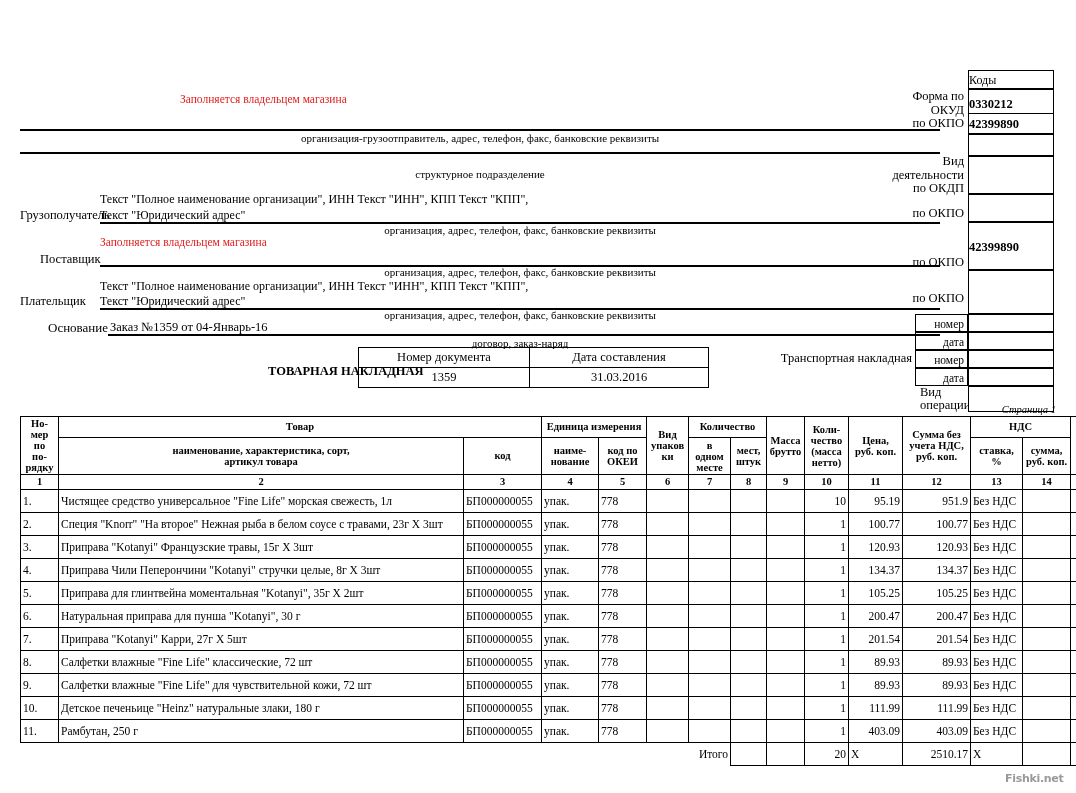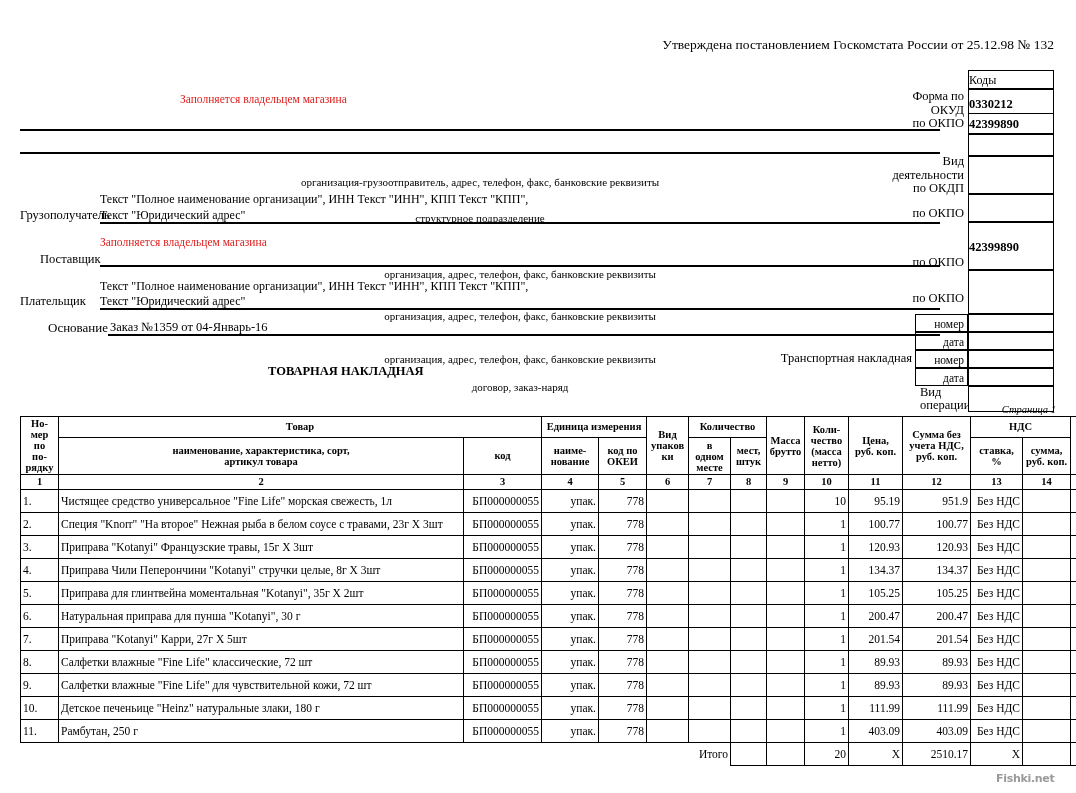--- a/index.html
+++ b/index.html
@@ -31,21 +31,21 @@
     font-size: 13.5px;
     text-align: right;
     line-height: 17px;
     font-weight: normal;
   }
 
   
   .rule { position: absolute; background: #000; height: 2px; }
 
   
-  .cap { font-size: 11px; text-align: center; margin-top: 44px; }
+  .cap { font-size: 11px; text-align: center; }
   .lbl { font-size: 12.5px; }
 
   
   .rlbl {
     font-size: 12.5px;
     text-align: right;
     line-height: 13.5px;
   }
   .rbox {
     border: 1.4px solid #000;
@@ -84,43 +84,43 @@
     font-size: 10.5px;
     line-height: 11.5px;
   }
   table.goods td {
     font-size: 11.5px;
     height: 22px;
   }
   .numrow th { height: 14px; font-size: 11.5px; }
   td.c-name { text-align: left; padding-left: 5px; }
   td.c-num  { text-align: right; padding-right: 3px; }
-  td.c-ctr  { text-align: right; }
+  td.c-ctr  { text-align: left; }
   tr.total td { font-weight: normal; }
   td.total-lbl {
     border: none !important;
     text-align: right;
     padding-right: 4px;
     font-size: 11.5px;
   }
   .watermark {
     font-family: "DejaVu Sans", sans-serif;
     font-size: 11px;
     font-weight: bold;
     color: #9a9a9a;
     letter-spacing: -0.3px;
+    margin-left: 9px;
   }
 </style>
 </head>
 <body>
 
 <div id="page">
 
   <div class="abs hdr-title" style="left:540px; top:36px; width:514px;">
-    <div>Утверждена постановлением Госкомстата России от 25.12.98 № 132</div>
   </div>
 
   <div class="abs rbox ctr" style="left:968px; top:70px; width:86px; height:19px; line-height:19px; font-size:12px;">Коды</div>
 
   <div class="abs rlbl" style="left:860px; top:88px; width:104px; height:32px;">
     <div style="line-height:13.5px; padding-top:2px;">Форма по</div>
     <div style="line-height:13.5px;">ОКУД</div>
   </div>
   <div class="abs rbox ctr bold" style="left:968px; top:89px; width:86px; height:28px; line-height:28px; font-size:12.5px;">0330212</div>
 
@@ -190,20 +190,32 @@
   <div class="rule" style="left:100px; top:308px; width:840px;"></div>
   <div class="abs cap" style="left:100px; top:309px; width:840px;">организация, адрес, телефон, факс, банковские реквизиты</div>
 
   <div class="abs lbl" style="left:48px; top:320px; font-size:13px;">Основание</div>
   <div class="abs lbl" style="left:110px; top:320px; font-size:12.5px;">Заказ №1359 от 04-Январь-16</div>
   <div class="rule" style="left:108px; top:334px; width:832px;"></div>
   <div class="abs cap" style="left:340px; top:337px; width:360px;">договор, заказ-наряд</div>
 
   <div class="abs bold" style="left:228px; top:364px; font-size:12.5px;margin-left:40px;">ТОВАРНАЯ НАКЛАДНАЯ</div>
 
+  <table class="docnum abs" style="left:358px; top:347px;">
+    <tbody>
+        <tr>
+      <td style="width:162px;">Номер документа</td>
+      <td style="width:170px;">Дата составления</td>
+    </tr>
+    <tr>
+      <td>1359</td>
+      <td>31.03.2016</td>
+    </tr>
+  </tbody>
+    </table>
 
   <div class="abs ital" style="left:960px; top:404px; width:96px; text-align:right; font-size:10.5px;">Страница 1</div>
 
   <div class="abs" style="left:20px; top:416px;">
     <table class="goods">
       <colgroup>
         <col style="width:38px">
         <col style="width:405px">
         <col style="width:78px">
         <col style="width:57px">

